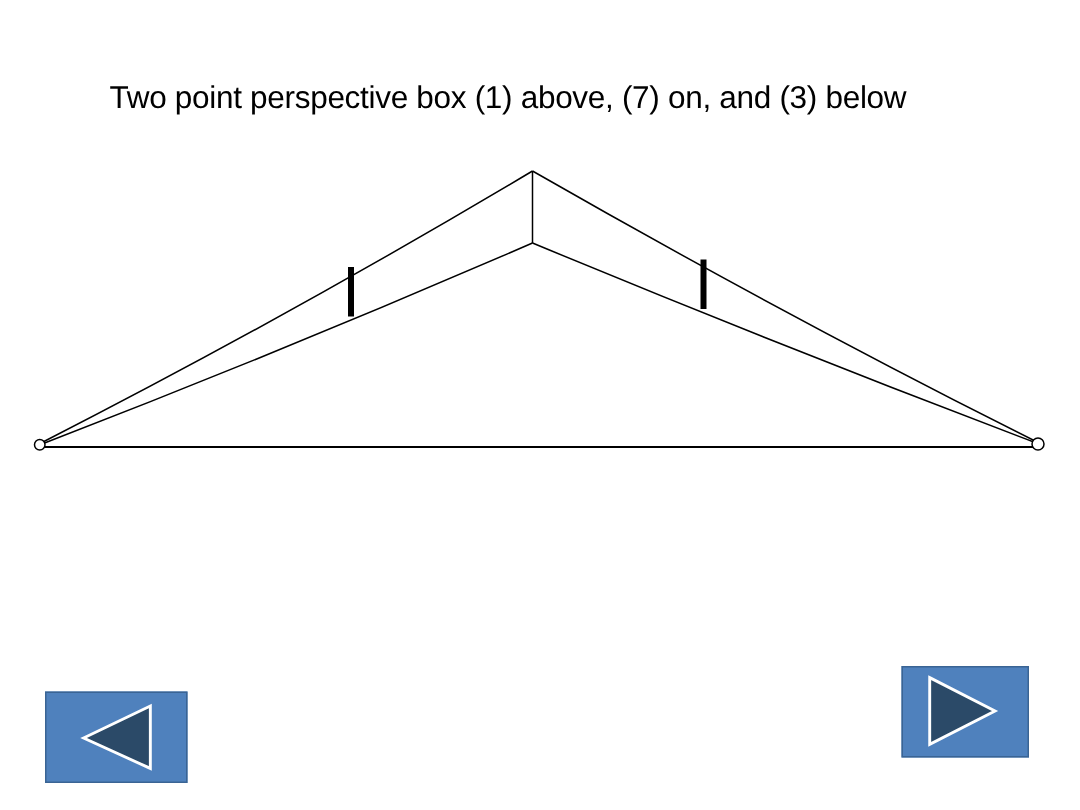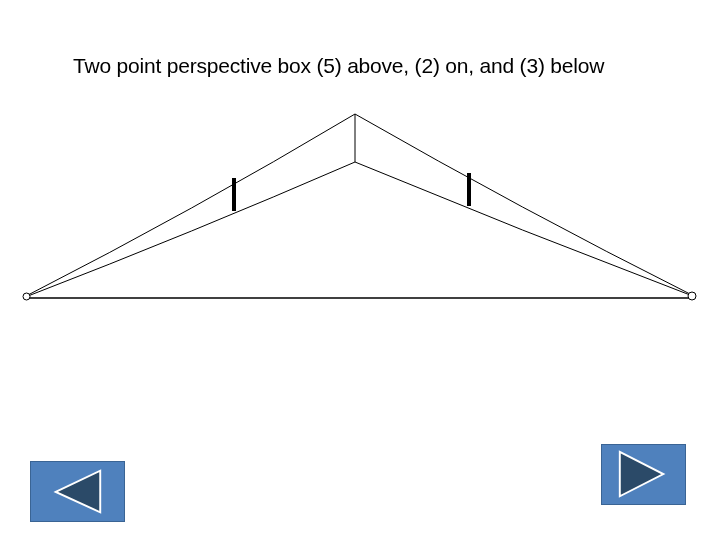--- a/index.html
+++ b/index.html
@@ -56,21 +56,21 @@
     top: 444px;
     width: 85px;
     height: 61px;
   }
 </style>
 </head>
 <body>
 
 <div class="slide">
 
-  <div class="slide-title">Two point perspective box (5) above, (2) on, and (3) below</div>
+  <div class="slide-title">Two point perspective box (1) above, (7) on, and (3) below</div>
 
   <svg class="diagram-svg" viewBox="0 0 720 540" xmlns="http://www.w3.org/2000/svg">
       <line x1="28" y1="298" x2="690" y2="298" stroke="#000000" stroke-width="1.3"></line>
       <path d="M 355 114 Q 191.5 211.5 28 295" fill="none" stroke="#000000" stroke-width="1"></path>
       <path d="M 355 162 Q 191.5 233 28 296" fill="none" stroke="#000000" stroke-width="1"></path>
       <path d="M 355 114 Q 522.5 210 690 294" fill="none" stroke="#000000" stroke-width="1"></path>
       <path d="M 355 162 Q 522.5 231.5 690 295" fill="none" stroke="#000000" stroke-width="1"></path>
       <line x1="355" y1="114" x2="355" y2="162" stroke="#000000" stroke-width="1"></line>
       <line x1="234" y1="178" x2="234" y2="211" stroke="#000000" stroke-width="4"></line>
       <line x1="469" y1="173" x2="469" y2="206" stroke="#000000" stroke-width="4"></line>

